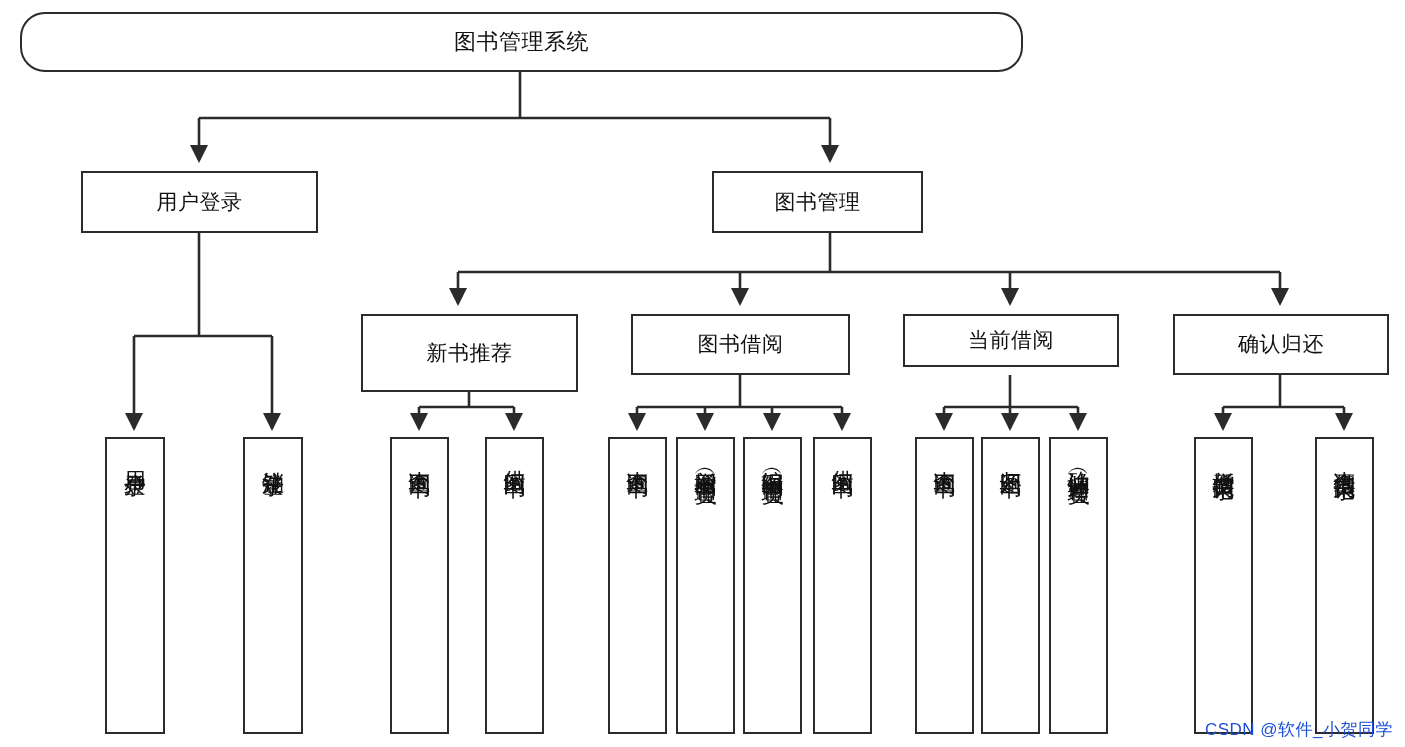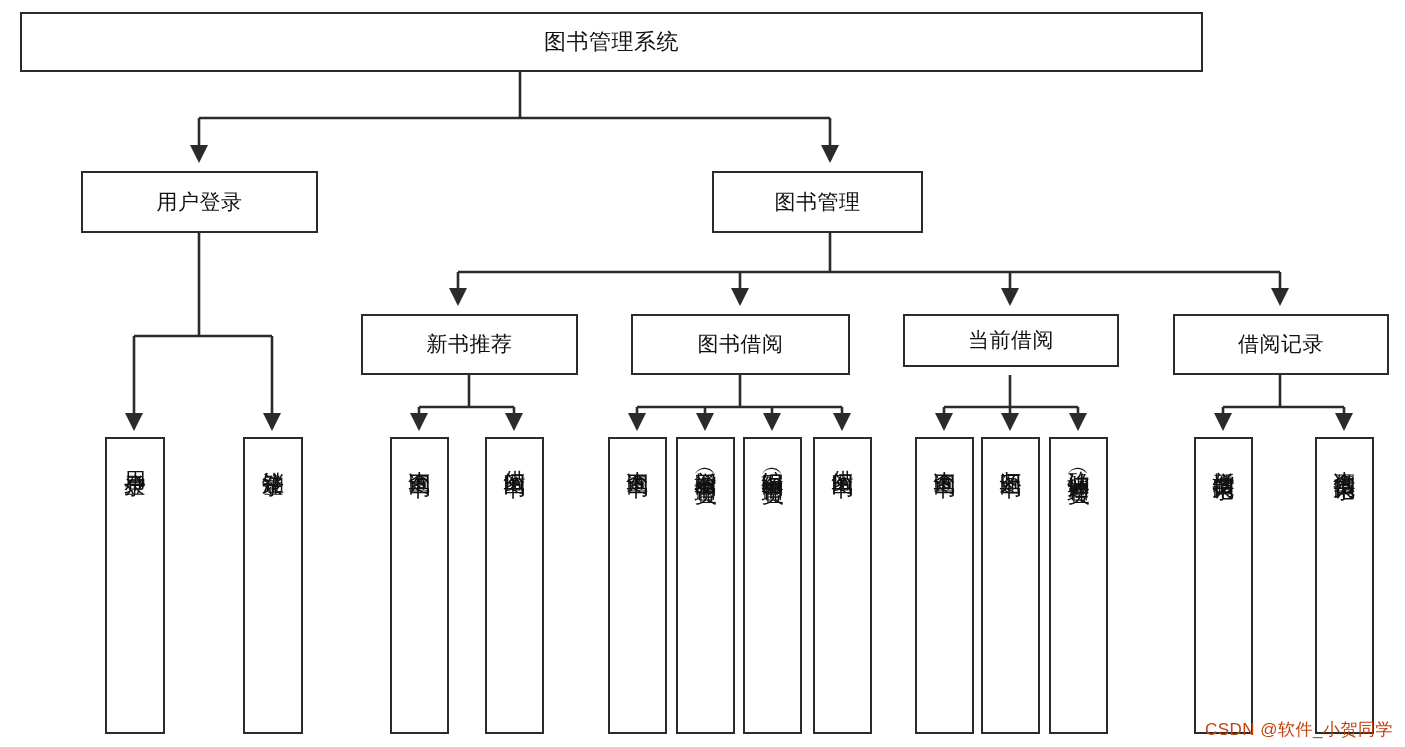--- a/index.html
+++ b/index.html
@@ -51,21 +51,21 @@
     letter-spacing:2px;
     white-space:nowrap;
     color:#111111;
   }
   .node.root .label{font-size:22px;}
   .watermark{
     position:absolute;
     right:12px;
     bottom:6px;
     font-size:17px;
-    color:#c2410c;
+    color:#1d4ed8;
     letter-spacing:0.5px;
     white-space:nowrap;
     user-select:none;
   }
 </style>
 </head>
 <body>
 
 <div id="canvas">
 
@@ -112,42 +112,42 @@
       <path d="M 1010 407 L 1010 428" marker-end="url(#arrow)"></path>
       <path d="M 1078 407 L 1078 428" marker-end="url(#arrow)"></path>
 
       <path d="M 1280 375 L 1280 407"></path>
       <path d="M 1223 407 L 1344 407"></path>
       <path d="M 1223 407 L 1223 428" marker-end="url(#arrow)"></path>
       <path d="M 1344 407 L 1344 428" marker-end="url(#arrow)"></path>
     </g>
   </svg>
 
-  <div class="node root" style="left:20px;top:12px;width:1183px;height:60px;">
+  <div class="node root" style="left:20px;top:12px;width:1003px;height:60px;border-radius:25px;">
     <span class="label">图书管理系统</span>
   </div>
 
   <div class="node" style="left:81px;top:171px;width:237px;height:62px;">
     <span class="label">用户登录</span>
   </div>
   <div class="node" style="left:712px;top:171px;width:211px;height:62px;">
     <span class="label">图书管理</span>
   </div>
 
-  <div class="node" style="left:361px;top:314px;width:217px;height:61px;">
+  <div class="node" style="left:361px;top:314px;width:217px;height:78px;">
     <span class="label">新书推荐</span>
   </div>
   <div class="node" style="left:631px;top:314px;width:219px;height:61px;font-family:Liberation Serif, serif;">
     <span class="label">图书借阅</span>
   </div>
   <div class="node" style="left:903px;top:314px;width:216px;height:53px;">
     <span class="label">当前借阅</span>
   </div>
   <div class="node" style="left:1173px;top:314px;width:216px;height:61px;">
-    <span class="label">借阅记录</span>
+    <span class="label">确认归还</span>
   </div>
 
   <div class="node leaf" style="left:105px;top:437px;width:60px;height:297px;">
     <span class="label">用户登录</span>
   </div>
   <div class="node leaf" style="left:243px;top:437px;width:60px;height:297px;">
     <span class="label">注销登录</span>
   </div>
 
   <div class="node leaf" style="left:390px;top:437px;width:59px;height:297px;">

